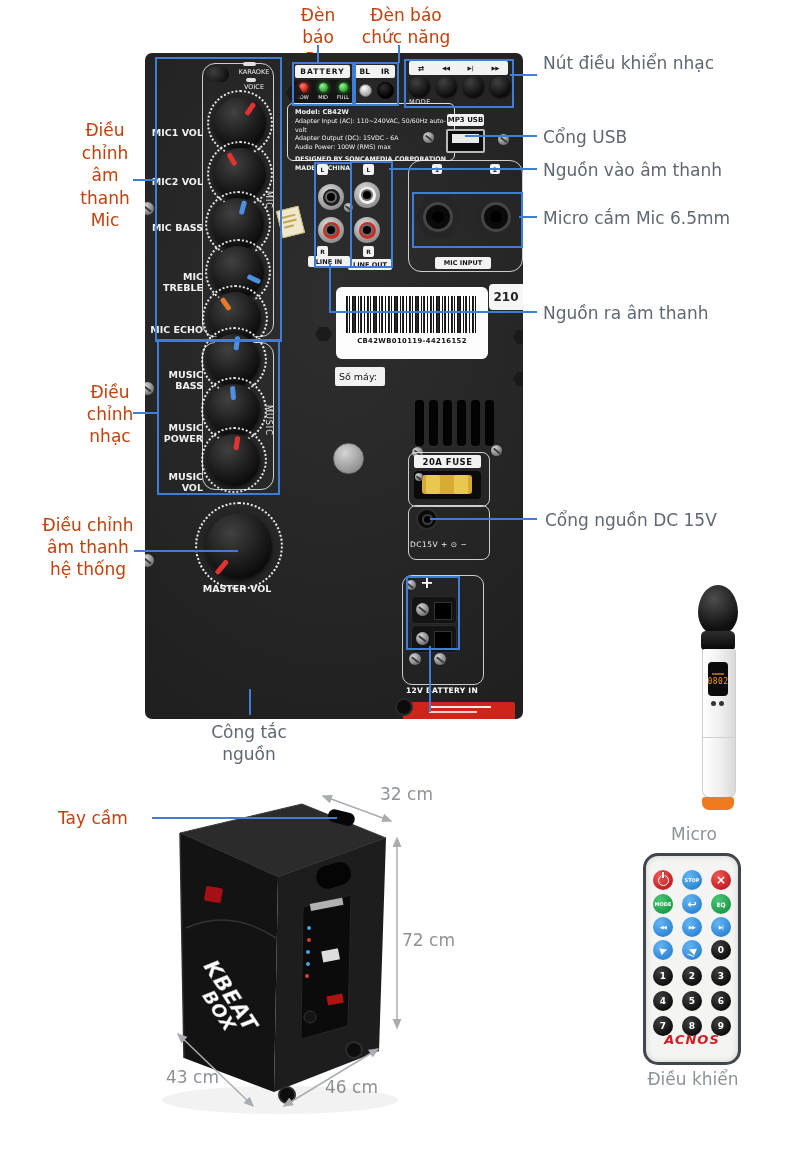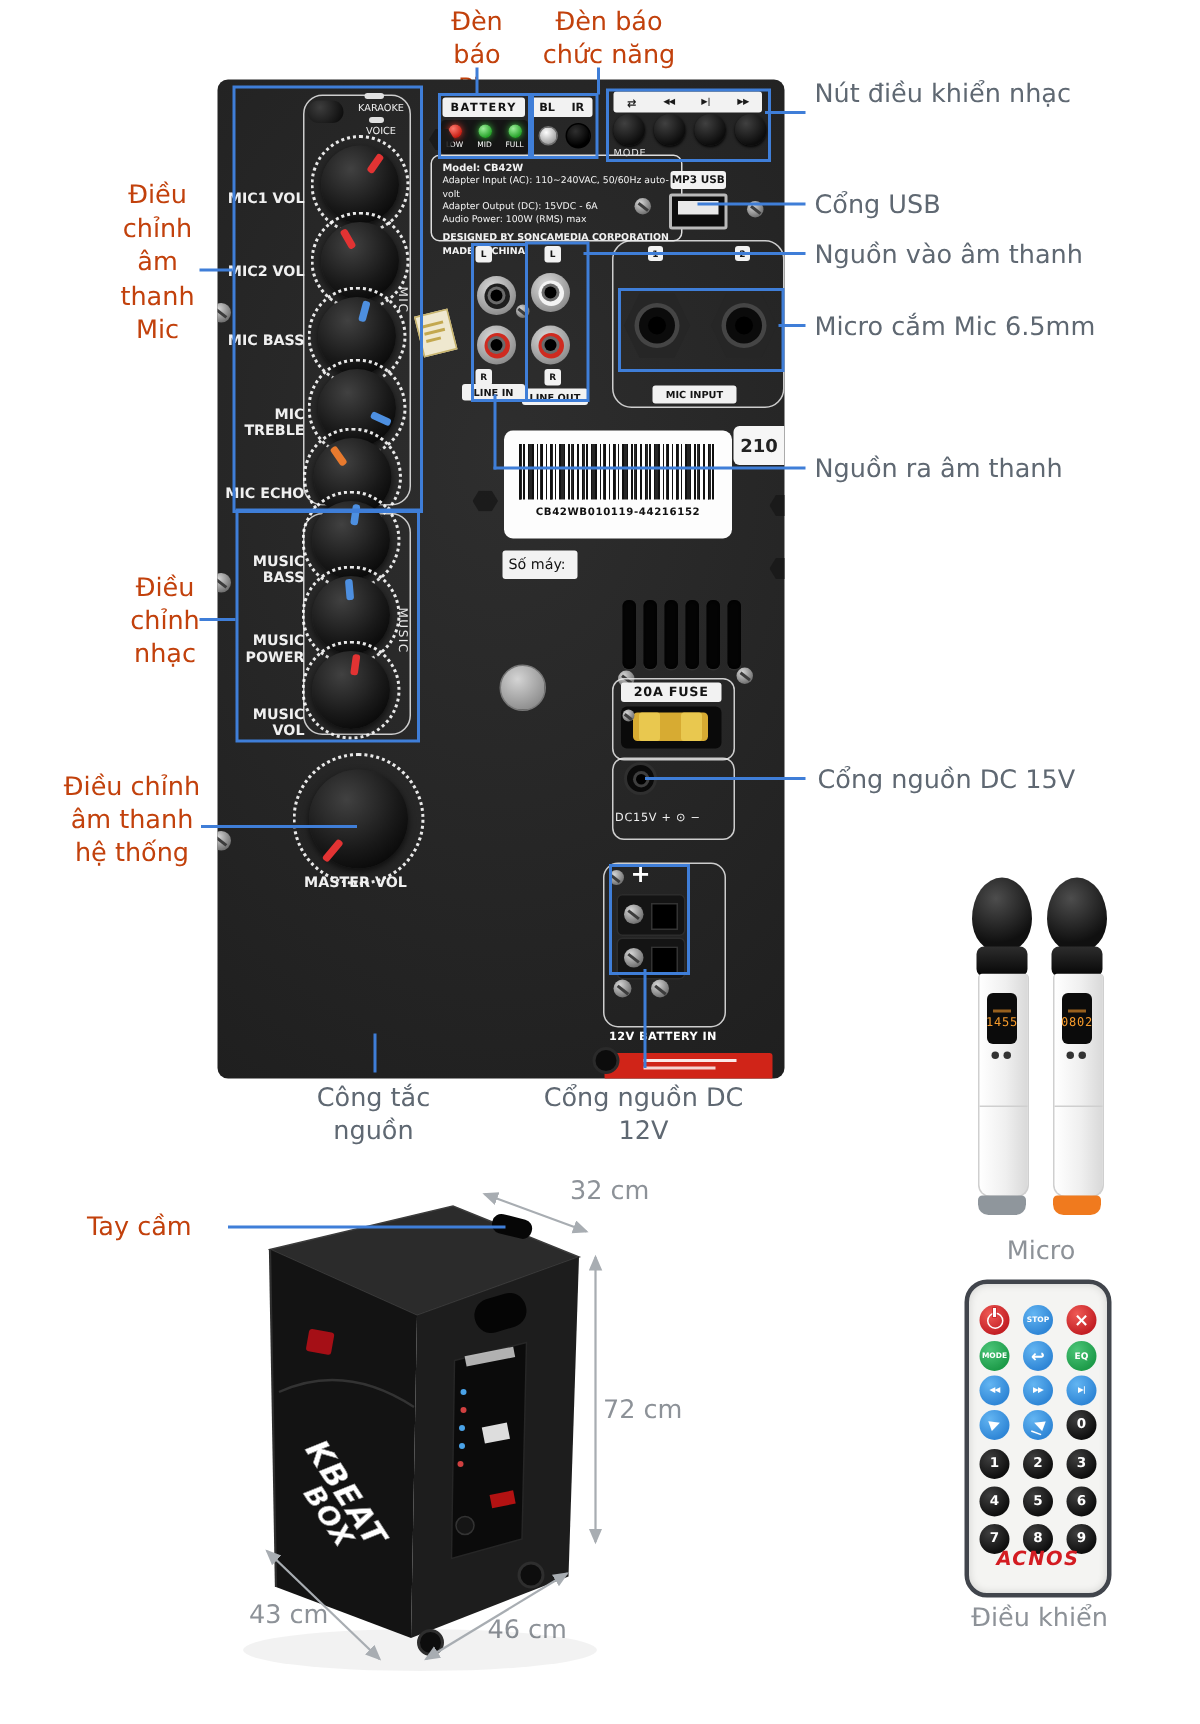--- a/index.html
+++ b/index.html
@@ -352,21 +352,20 @@
 âm
 thanh
 Mic</div>
   <div class="lbl" style="left:78px;top:381px;width:64px">Điều
 chỉnh
 nhạc</div>
   <div class="lbl" style="left:40px;top:514px;width:96px">Điều chỉnh
 âm thanh
 hệ thống</div>
   <div class="lbl dark" style="left:185px;top:721px;width:128px">Công tắc nguồn</div>
-  <div class="lbl dark" style="left:346px;top:721px;width:166px">Cổng nguồn DC 12V</div>
   <div class="lbl right" style="left:58px;top:807px;width:84px">Tay cầm</div>
 
   <svg class="abs" style="left:120px;top:770px;z-index:2" width="340" height="360" viewBox="120 770 340 360">
     <defs>
       <marker id="ah" markerWidth="8" markerHeight="8" refX="6" refY="3" orient="auto-start-reverse">
         <path d="M0,0 L7,3 L0,6 z" fill="#a8adb2"></path>
       </marker>
     </defs>
     <ellipse cx="280" cy="1100" rx="118" ry="14" fill="#000" opacity="0.05"></ellipse>
 
@@ -406,36 +405,20 @@
     <line x1="178" y1="1034" x2="253" y2="1106" stroke="#a8adb2" stroke-width="1.5" marker-start="url(#ah)" marker-end="url(#ah)"></line>
     <line x1="284" y1="1106" x2="378" y2="1049" stroke="#a8adb2" stroke-width="1.5" marker-start="url(#ah)" marker-end="url(#ah)"></line>
   </svg>
 
   <div class="dim" style="left:380px;top:784px">32 cm</div>
   <div class="dim" style="left:402px;top:930px">72 cm</div>
   <div class="dim" style="left:166px;top:1067px">43 cm</div>
   <div class="dim" style="left:325px;top:1077px">46 cm</div>
 
   <div class="abs" style="left:640px;top:585px;width:110px;height:240px">
-    <div class="mic" style="left:6px">
-      <div class="head"></div>
-      <div class="collar"></div>
-      <div class="body">
-        <div class="screen">
-          <div class="dotrow"></div>
-          <div class="digits">1455</div>
-        </div>
-        <div class="mbtns">
-            <i></i>
-            <i></i>
-          </div>
-        <div class="seam"></div>
-      </div>
-      <div class="ring" style="background:#8f969c"></div>
-    </div>
     <div class="mic" style="left:56px">
       <div class="head"></div>
       <div class="collar"></div>
       <div class="body">
         <div class="screen">
           <div class="dotrow"></div>
           <div class="digits">0802</div>
         </div>
         <div class="mbtns">
             <i></i>

